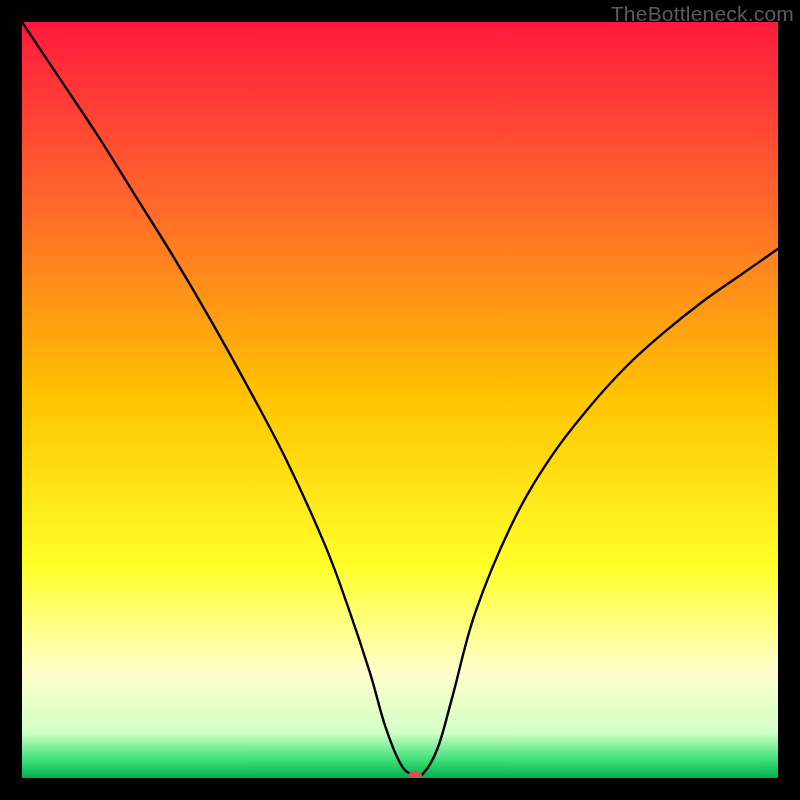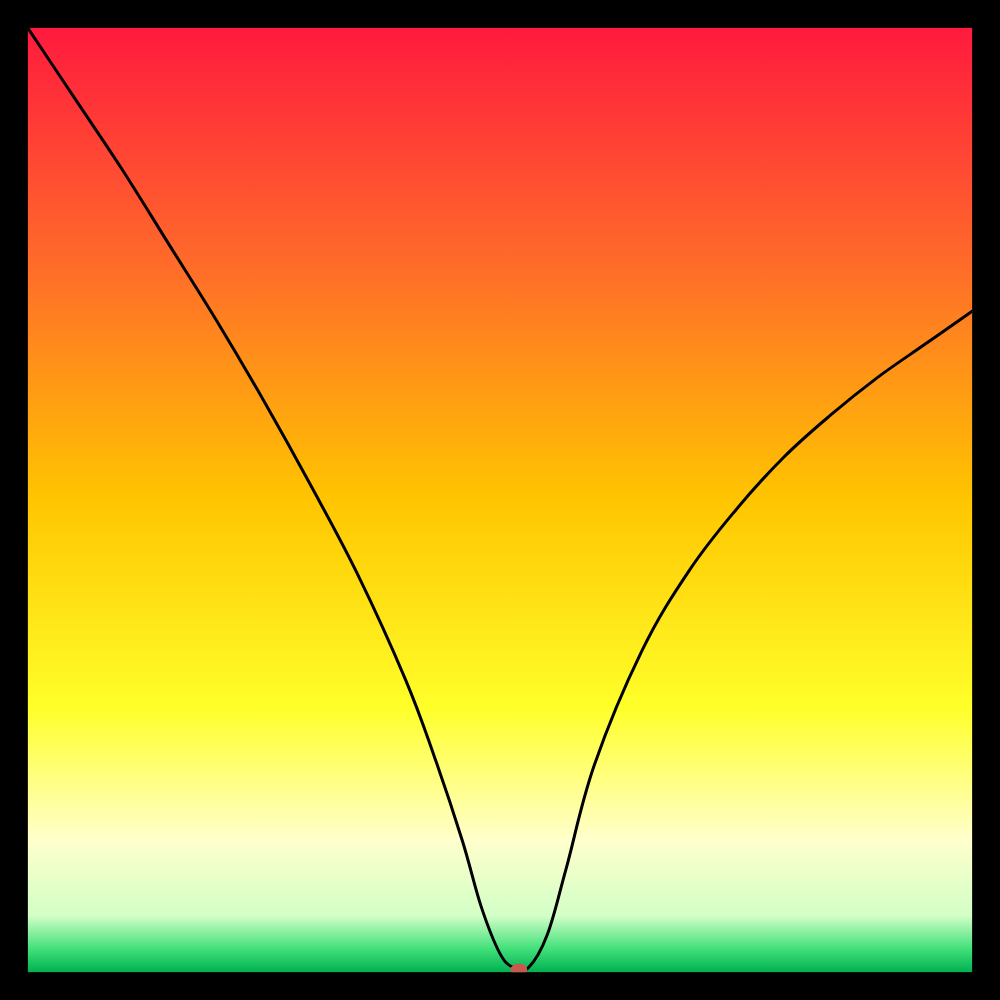--- a/index.html
+++ b/index.html
@@ -34,20 +34,21 @@
     font-size: 21px;
     font-weight: 400;
     color: #5c5c5c;
     letter-spacing: 0.2px;
   }
 </style>
 </head>
 <body>
 
 <div class="frame">
+  <div class="watermark">TheBottleneck.com</div>
   <div class="plot">
     <svg id="chart-svg" width="756" height="756" viewBox="0 0 756 756" preserveAspectRatio="none">
       <defs>
         <linearGradient id="bg-grad" x1="0" y1="0" x2="0" y2="1">
             <stop offset="0%" stop-color="#ff1a3e"></stop>
             <stop offset="25%" stop-color="#ff6b2a"></stop>
             <stop offset="50%" stop-color="#ffc500"></stop>
             <stop offset="72%" stop-color="#ffff2a"></stop>
             <stop offset="86%" stop-color="#ffffcc"></stop>
             <stop offset="94%" stop-color="#d2ffc6"></stop>

